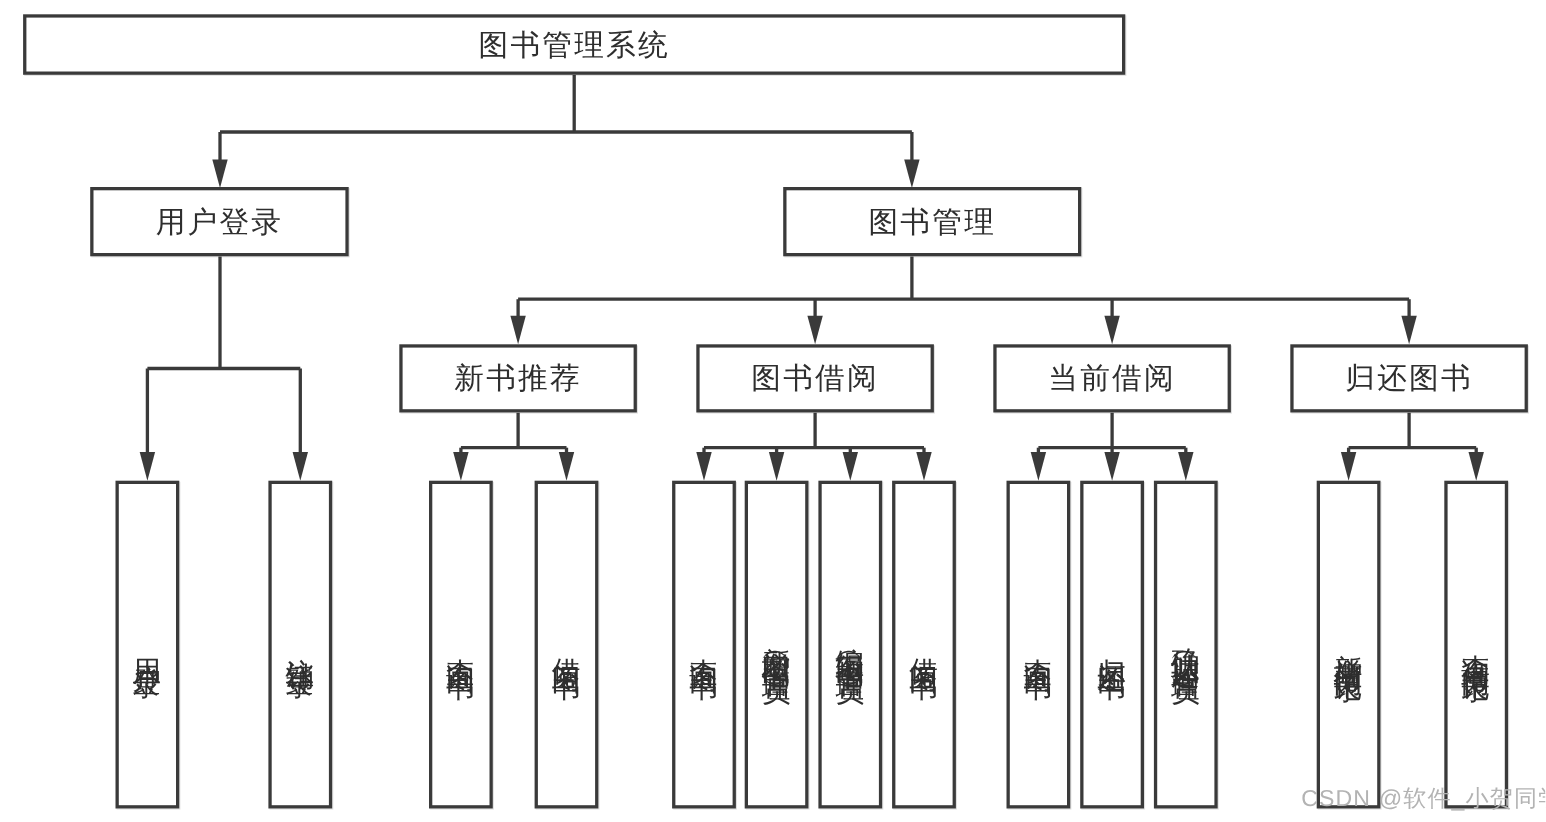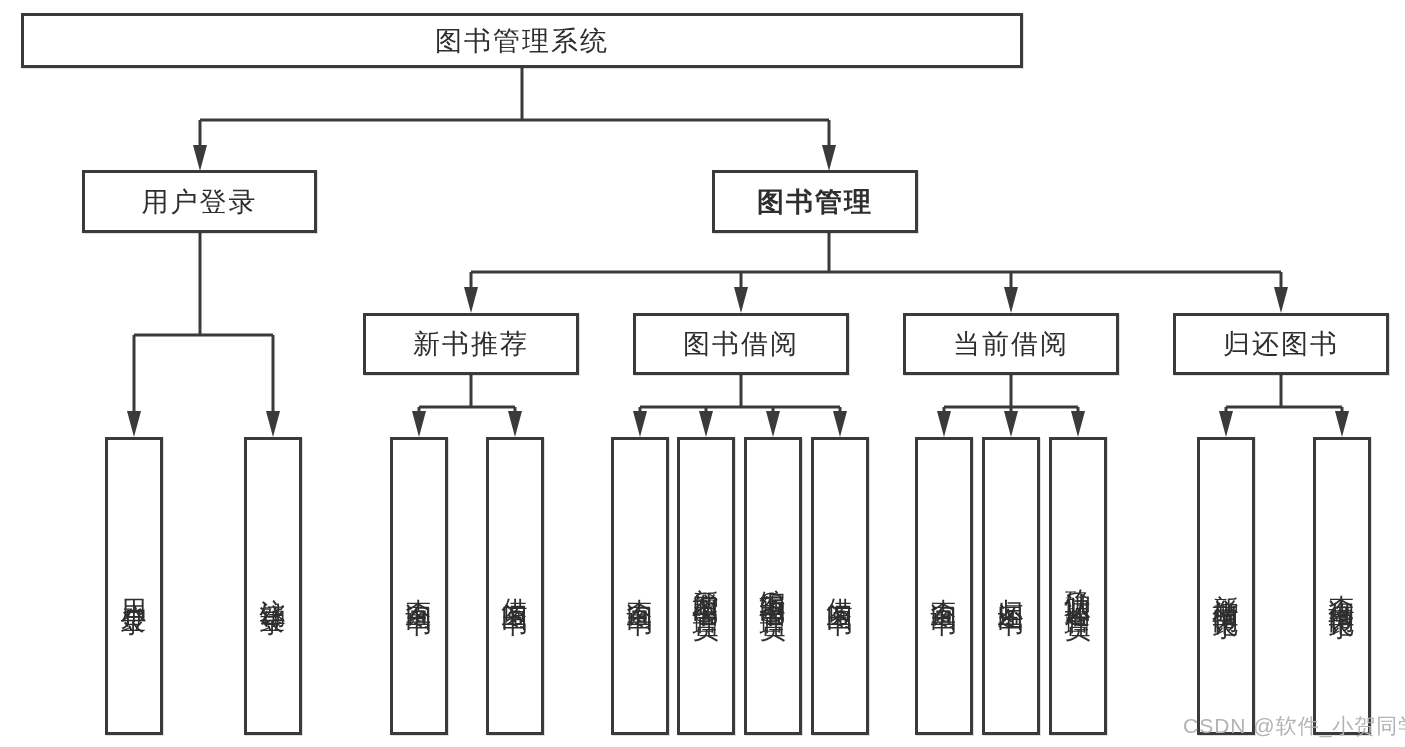--- a/index.html
+++ b/index.html
@@ -43,21 +43,21 @@
     writing-mode: vertical-rl;
     font-size: 26px;
     letter-spacing: 4px;
     line-height: 1;
     white-space: nowrap;
   }
   
   .n-root        { left: 21px;  top: 13px;  width: 1002px; height: 55px; }
   
   .n-user-login  { left: 82px;  top: 170px; width: 235px;  height: 63px; }
-  .n-book-mgmt   { left: 712px; top: 170px; width: 206px;  height: 63px; font-weight: bold; }
+  .n-book-mgmt   { left: 712px; top: 170px; width: 271px;  height: 63px; }
   
   .lvl3          { top: 313px; width: 216px; height: 62px; }
   .n-newbook     { left: 363px; }
   .n-borrowing   { left: 633px; }
   .n-current     { left: 903px; }
   .n-records     { left: 1173px; }
   
   .leaf          { top: 437px; width: 58px; height: 298px; }
   .n-l-login     { left: 105px; }
   .n-l-logout    { left: 244px; }

